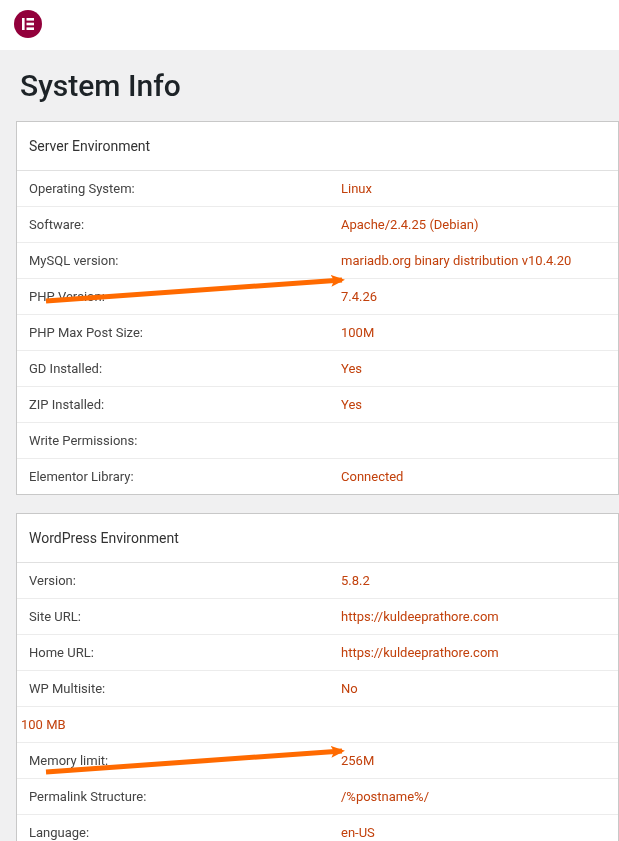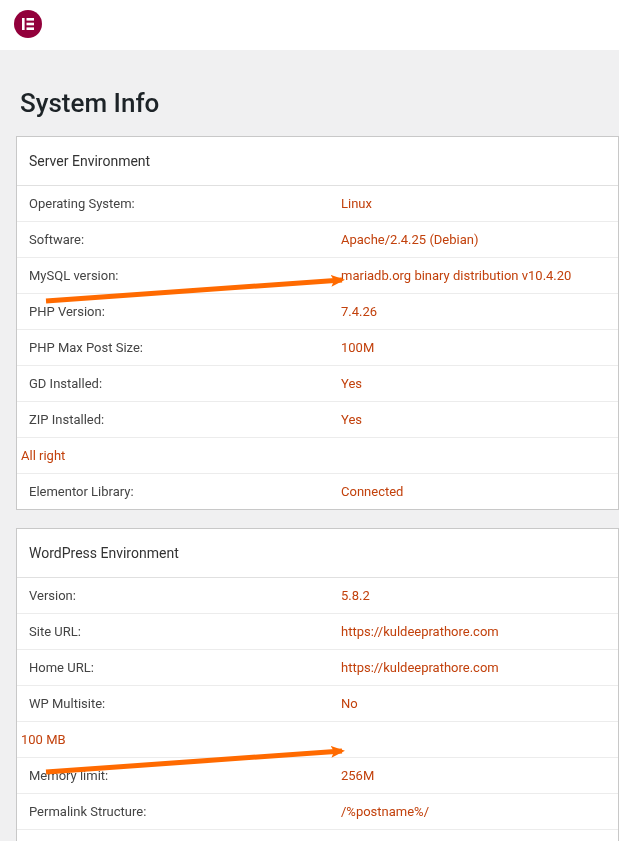--- a/index.html
+++ b/index.html
@@ -24,24 +24,24 @@
       display: flex;
       align-items: center;
       justify-content: center;
     }
     .elementor-logo svg { display: block; }
     .main-area {
       background: #f0f0f1;
       padding: 18px 0 0 16px;
     }
     .page-title {
-      font-size: 26px;
+      font-size: 30px;
       font-weight: 500;
       color: #1d2327;
-      margin: 20px 0 18px 4px;
+      margin: 0 0 18px 4px;
     }
     .panel {
       background: #fff;
       border: 1px solid #c8c8c8;
       margin-bottom: 18px;
     }
     .panel-header {
       padding: 16px 12px;
       font-size: 14px;
       font-weight: 400;
@@ -112,21 +112,21 @@
       </div>
       <div class="row">
         <div class="cell-label">GD Installed:</div>
         <div class="cell-value">Yes</div>
       </div>
       <div class="row">
         <div class="cell-label">ZIP Installed:</div>
         <div class="cell-value">Yes</div>
       </div>
       <div class="row">
-        <div class="cell-value">All right</div>
+        <div class="cell-label">Write Permissions:</div>
       </div>
       <div class="row">
         <div class="cell-label">Elementor Library:</div>
         <div class="cell-value">Connected</div>
       </div>
     </div>
   </div>
 
   <div class="panel">
     <div class="panel-header">WordPress Environment</div>

